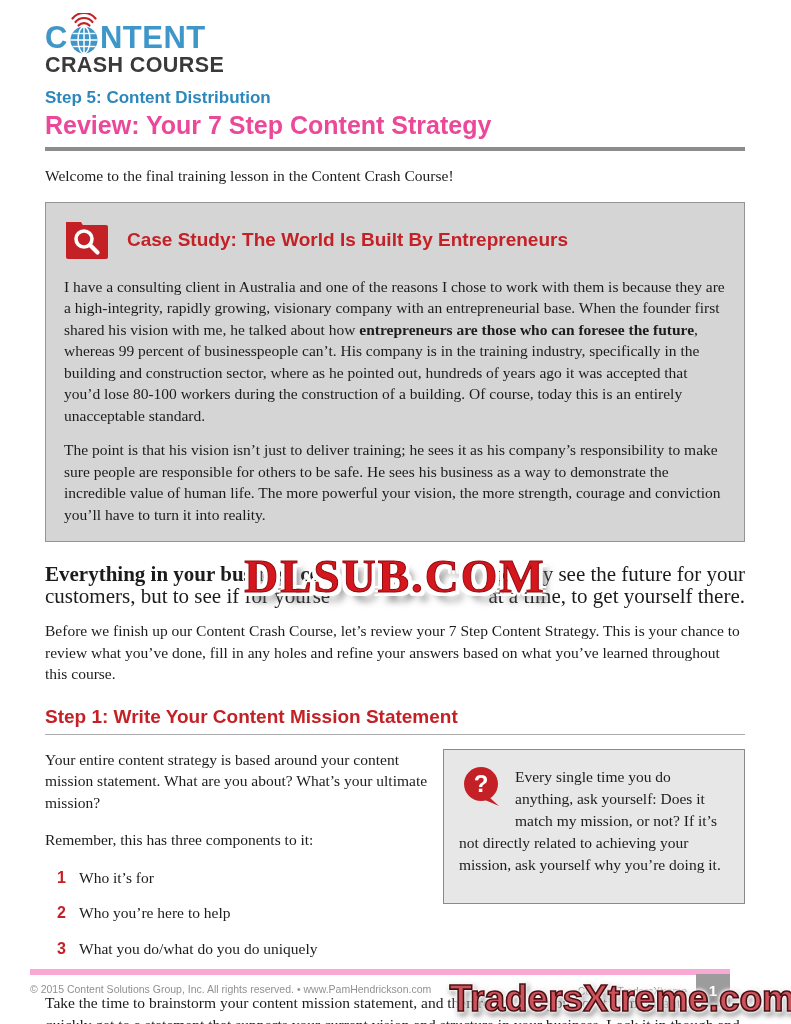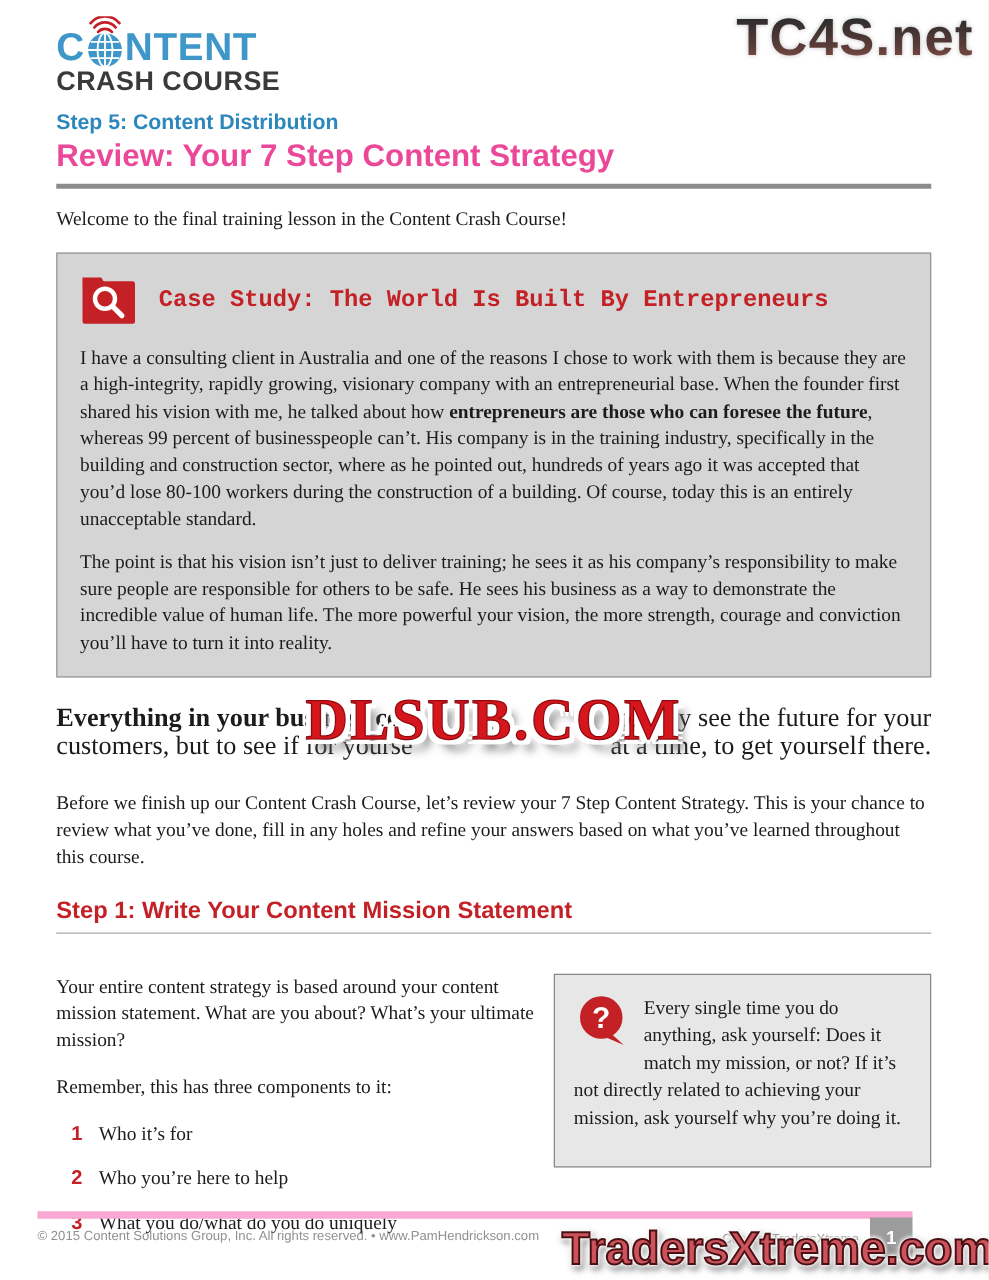--- a/index.html
+++ b/index.html
@@ -52,35 +52,35 @@
     font-size:25px; color:#ec4899; }
   .title-rule { margin-top:7px; height:4px; background:#8C8C8E; }
 
   .body-text { font-size:15.5px; line-height:21.5px; color:#1c1c1c; }
   .intro { margin-top:14px; }
 
   
   .case-box { margin-top:13px; background:#D5D5D5; border:1px solid #949494; padding:14px 18px 16px 18px; }
   .case-head { display:flex; align-items:center; gap:17px; }
   .case-icon { width:46px; height:46px; flex:none; }
-  .case-title { font-family:Liberation Mono, monospace; font-weight:bold; font-size:19px; color:#C42127; }
+  .case-title { font-family:Liberation Sans, sans-serif; font-weight:bold; font-size:19px; color:#C42127; }
   .case-box p { margin:13px 0 0 0; }
   .case-box .bold { font-weight:bold; }
 
   
   .vision-wrap { position:relative; margin-top:21px; }
   .vision-line { display:flex; justify-content:space-between; font-size:21px; line-height:22px; }
   .vision-line .bold { font-weight:bold; }
 
-  .before-para { margin-top:25px; }
+  .before-para { margin-top:13px; }
 
   
   .step1-heading { margin-top:21px; font-family:"Liberation Sans", sans-serif; font-weight:bold;
     font-size:19px; color:#C42127; padding-bottom:6px; border-bottom:1px solid #ABABAB; }
-  .two-col { display:flex; margin-top:32px; }
+  .two-col { display:flex; margin-top:14px; }
   .col-left { width:398px; flex:none; }
   .col-left p { margin:0 0 16px 0; }
   .numbered { margin-top:6px; }
   .num-item { display:flex; margin-bottom:14px; align-items:baseline; }
   .num-item .num { font-family:"Liberation Sans", sans-serif; font-weight:bold; color:#C42127;
     font-size:16px; width:22px; flex:none; margin-left:12px; }
 
   .tip-box { flex:1; background:#E7E7E7; border:1px solid #8a8a8a; padding:13px 15px 15px 15px;
     align-self:flex-start; min-height:155px; }
   .tip-icon { float:left; width:44px; height:44px; margin:2px 10px 2px 2px; }
@@ -98,21 +98,20 @@
   .footer-section { padding-top:2px; }
   .page-square { width:34px; height:33px; background:#9C9C9C; color:#ffffff; margin-top:-9px;
     display:flex; align-items:center; justify-content:center;
     font-family:"Liberation Sans", sans-serif; font-weight:bold; font-size:15px; }
 </style>
 </head>
 <body>
 
 <div class="page">
 
-  <span class="wm-tc4s">TC4S.net</span>
 
   <div class="content">
 
     <div class="logo-block">
       <div class="logo-line1">
         <span>C</span>
           <span class="logo-globe"><svg width="30" height="41" viewBox="0 0 30 41">
           <path d="M9.5 12.5 A7.5 7.5 0 0 1 20.5 12.5" fill="none" stroke="#C42127" stroke-width="2.2" stroke-linecap="round"></path>
           <path d="M6.5 9 A11 11 0 0 1 23.5 9" fill="none" stroke="#C42127" stroke-width="2.2" stroke-linecap="round"></path>
           <path d="M3.5 5.5 A14.8 14.8 0 0 1 26.5 5.5" fill="none" stroke="#C42127" stroke-width="2.2" stroke-linecap="round"></path>

